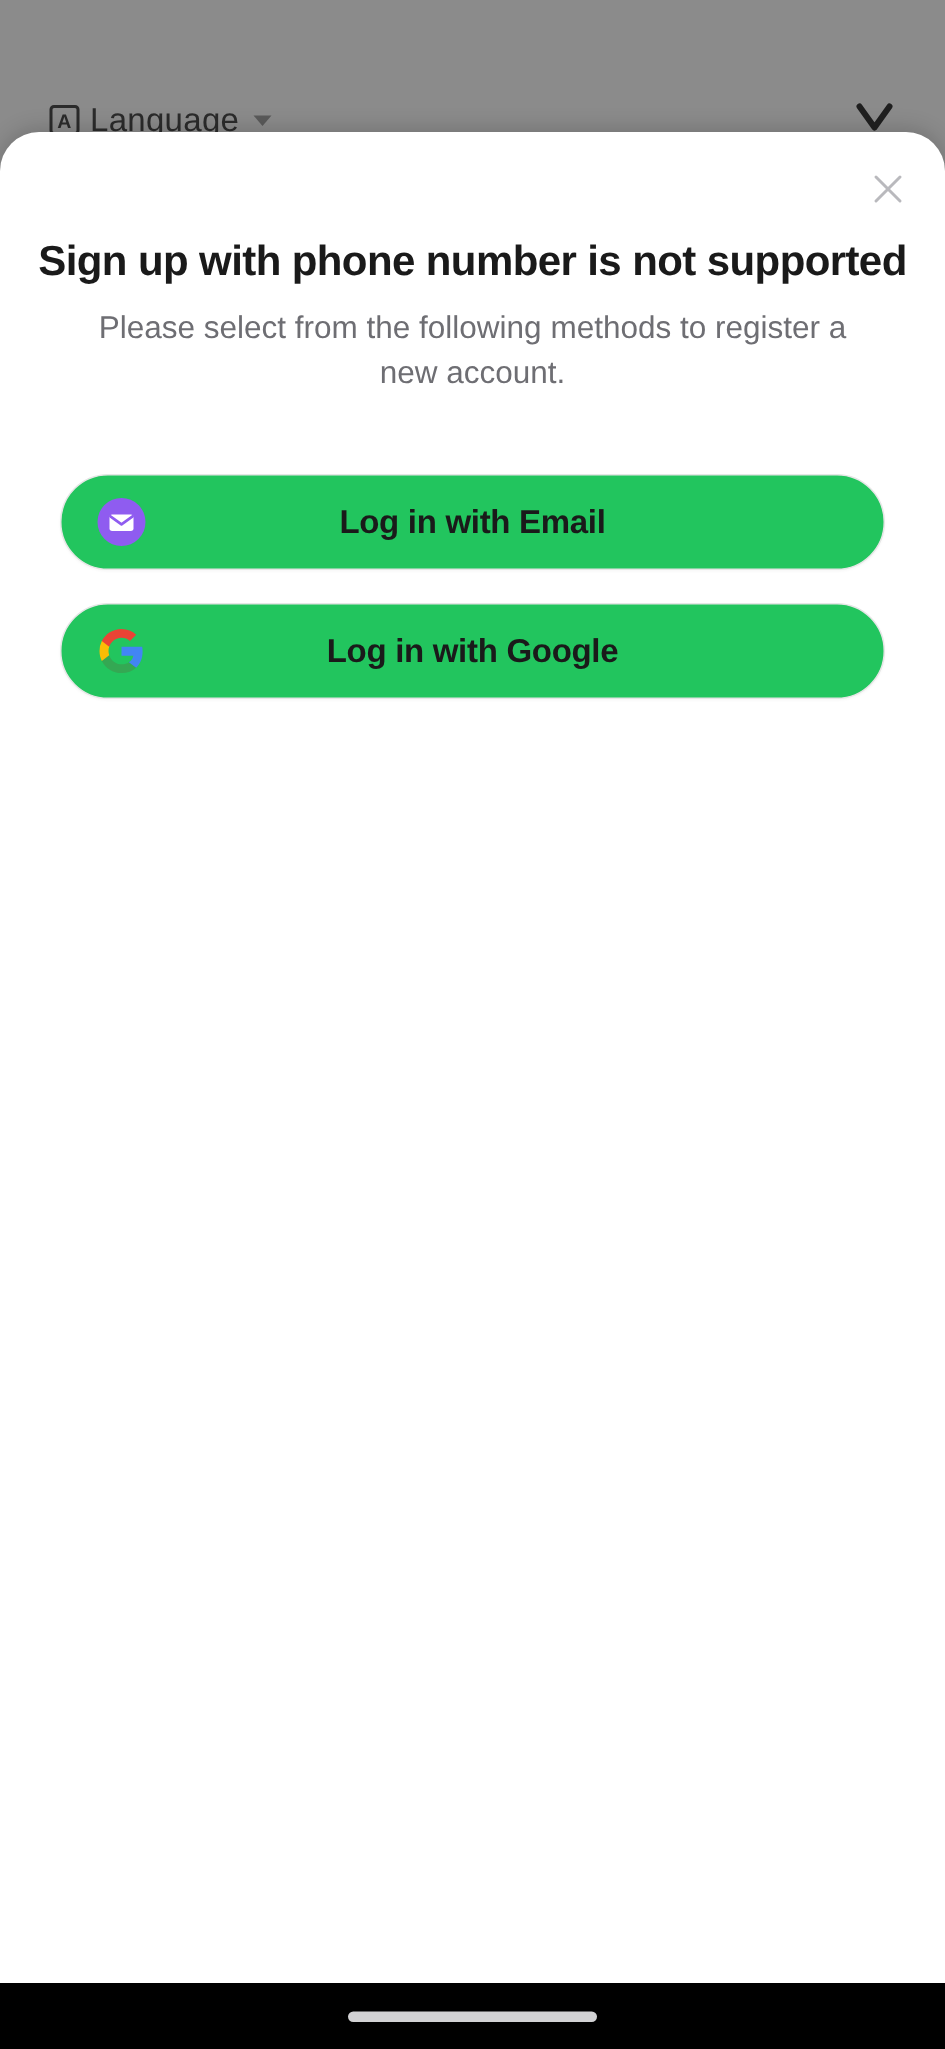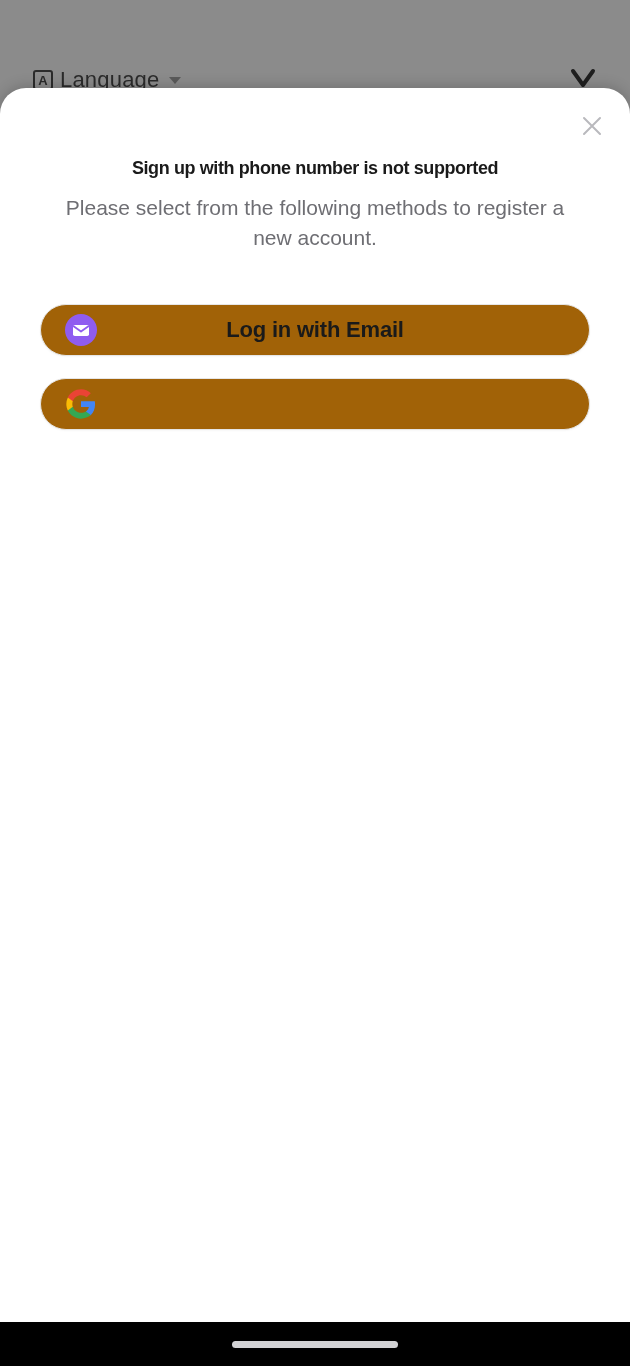--- a/index.html
+++ b/index.html
@@ -97,21 +97,21 @@
     display: flex;
     align-items: center;
     justify-content: center;
     cursor: pointer;
   }
 
   #modal-title {
     margin: 0 16px;
     padding-top: 70px;
     text-align: center;
-    font-size: 18px;
+    font-size: 28px;
     font-weight: 700;
     color: #1a1a1a;
     letter-spacing: -0.4px;
     line-height: 1.15;
   }
 
   #modal-subtitle {
     margin: 14px 48px 0;
     text-align: center;
     font-size: 21px;
@@ -123,22 +123,22 @@
   #provider-list {
     margin-top: 52px;
     padding: 0 40px;
     display: flex;
     flex-direction: column;
     gap: 22px;
   }
 
   .provider-btn {
     position: relative;
-    height: 52px;
-    background: #a16207;
+    height: 64px;
+    background: #22c55e;
     border: 1.6px solid #e6e6e6;
     border-radius: 36px;
     display: flex;
     align-items: center;
     justify-content: center;
     cursor: pointer;
     box-shadow: 0 1px 2px rgba(0,0,0,0.035);
   }
 
   .provider-icon {
@@ -247,20 +247,21 @@
 
       <div class="provider-btn">
         <span class="provider-icon">
           <svg width="32" height="32" viewBox="0 0 48 48">
             <path fill="#4285f4" d="M45.1 24.5c0-1.6-.14-3.16-.42-4.64H24v8.8h11.84c-.51 2.75-2.06 5.08-4.39 6.64v5.52h7.11c4.16-3.83 6.54-9.47 6.54-16.32z"></path>
             <path fill="#34a853" d="M24 46c5.94 0 10.92-1.97 14.56-5.33l-7.11-5.52c-1.97 1.32-4.49 2.1-7.45 2.1-5.73 0-10.58-3.87-12.31-9.07H4.3v5.7C7.92 41.07 15.4 46 24 46z"></path>
             <path fill="#fbbc05" d="M11.69 28.18A13.2 13.2 0 0 1 11 24c0-1.45.25-2.86.69-4.18v-5.7H4.3A22 22 0 0 0 2 24c0 3.55.85 6.91 2.3 9.88l7.39-5.7z"></path>
             <path fill="#ea4335" d="M24 10.75c3.23 0 6.13 1.11 8.41 3.29l6.31-6.31C34.91 4.18 29.93 2 24 2 15.4 2 7.92 6.93 4.3 14.12l7.39 5.7C13.42 14.62 18.27 10.75 24 10.75z"></path>
           </svg>
         </span>
+        <span class="provider-label">Log in with Google</span>
       </div>
 
     </div>
 
     <div id="spacer"></div>
 
 
   </div>
 
   <div id="home-bar">

